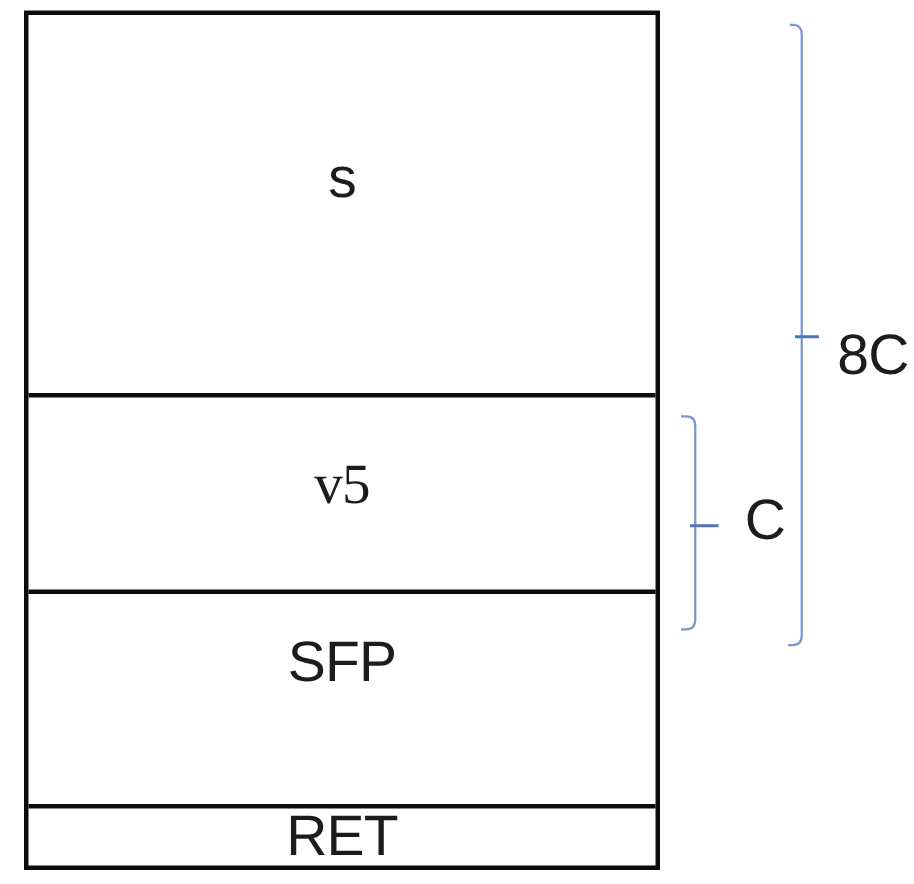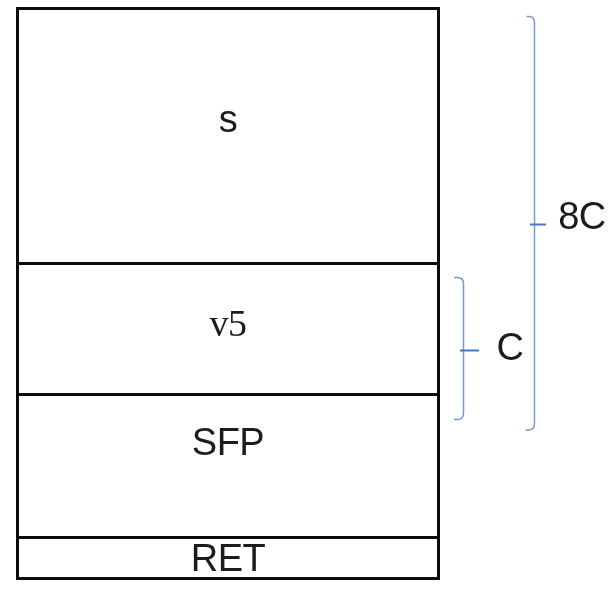--- a/index.html
+++ b/index.html
@@ -60,21 +60,21 @@
   }
   .brace-label {
     position: absolute;
     transform: translate(-50%, -50%);
     font-size: 38px;
     letter-spacing: -0.5px;
     color: #1c1c1c;
     line-height: 1;
     white-space: nowrap;
   }
-  .label-8c { left: 582px; top: 216px; }
+  .label-8c { left: 582px; top: 237px; }
   .label-c  { left: 510px; top: 347px; }
 </style>
 </head>
 <body>
 
 <div class="canvas">
 
   <div class="stack">
     <div class="cell cell-s">
       <span class="cell-label">s</span>

